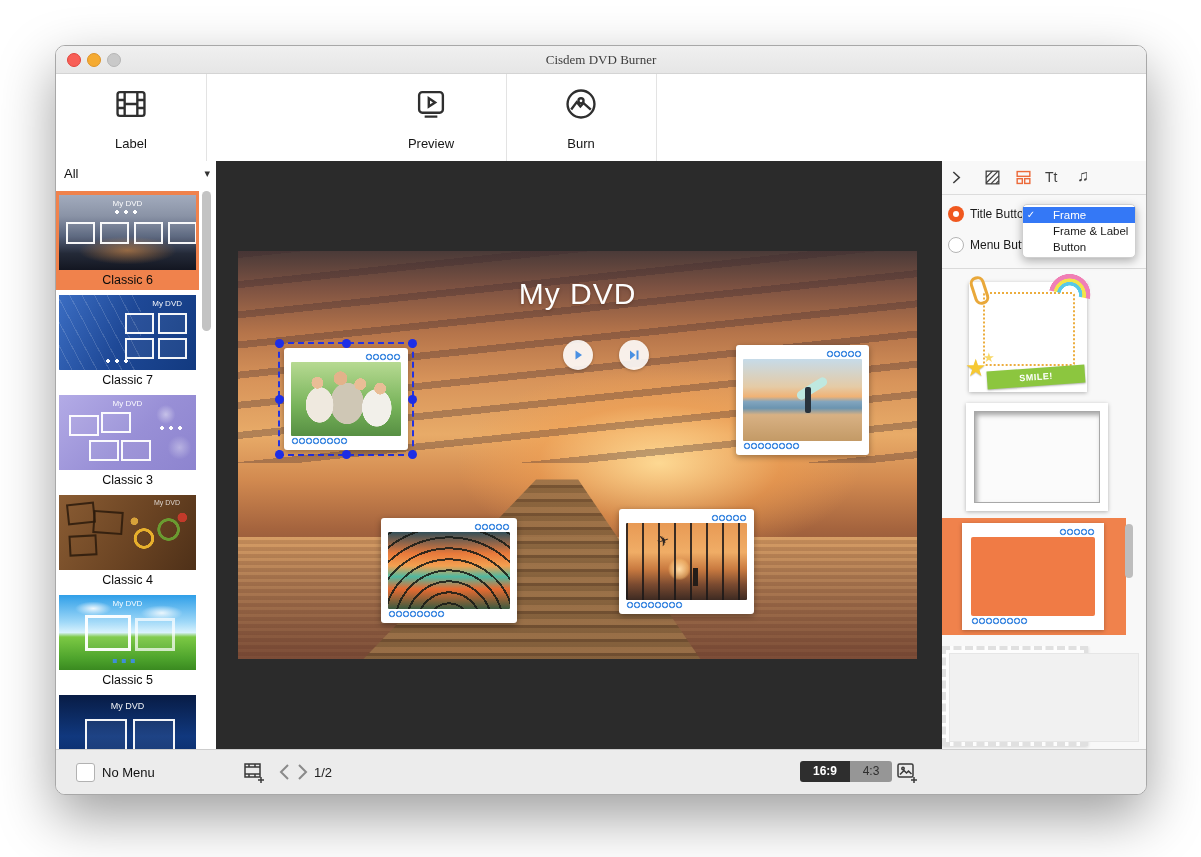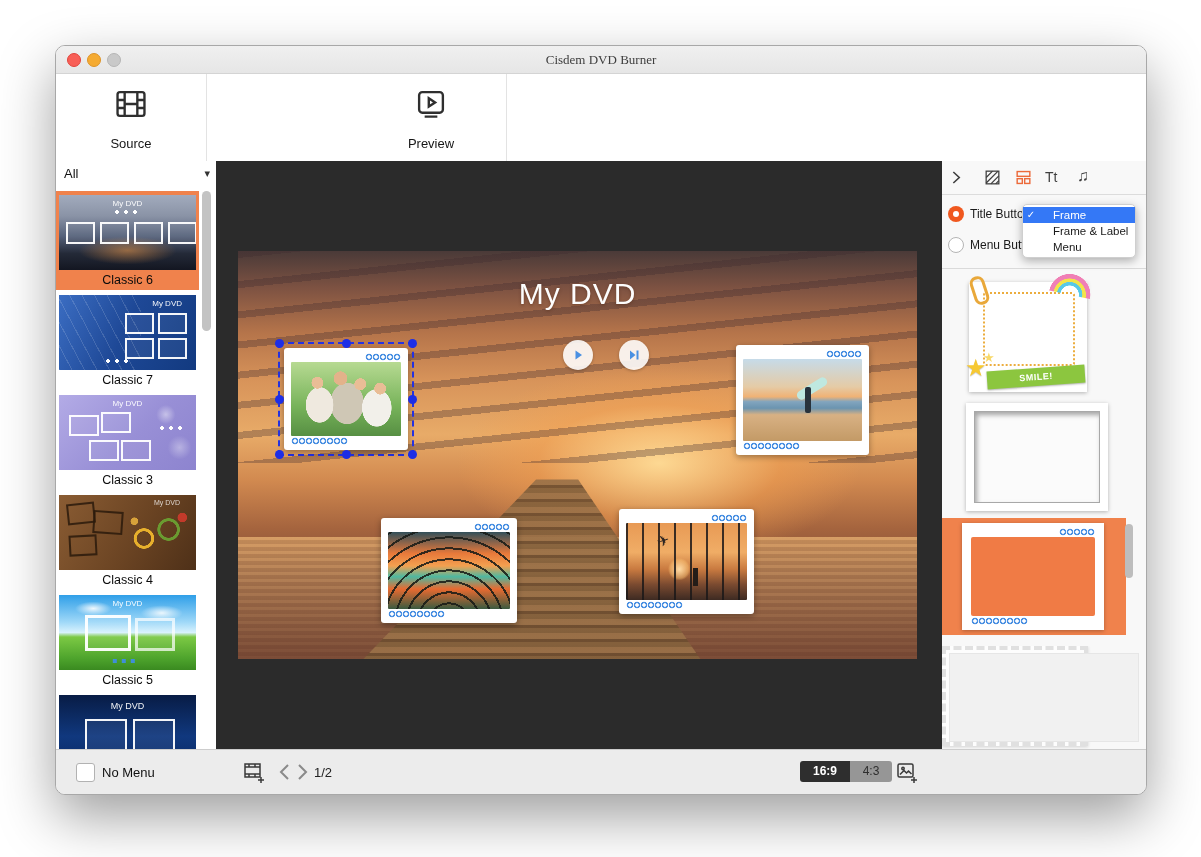--- a/index.html
+++ b/index.html
@@ -200,29 +200,37 @@
       <svg class="ticon" width="38" height="38" viewBox="0 0 24 24" fill="none" stroke="#2f2f2f" stroke-width="1.5">
         <rect x="3.5" y="4.5" width="17" height="15" rx="1.5"></rect>
         <line x1="8" y1="4.5" x2="8" y2="19.5"></line>
           <line x1="16" y1="4.5" x2="16" y2="19.5"></line>
         <line x1="3.5" y1="9.5" x2="8" y2="9.5"></line>
           <line x1="3.5" y1="14.5" x2="8" y2="14.5"></line>
         <line x1="16" y1="9.5" x2="20.5" y2="9.5"></line>
           <line x1="16" y1="14.5" x2="20.5" y2="14.5"></line>
         <line x1="8" y1="12" x2="16" y2="12"></line>
       </svg>
-      <div class="tool-label">Source</div>
+      <div class="tool-label">Label</div>
     </div>
     <div class="tool-cell" style="left:300px">
       <svg class="ticon" width="38" height="38" viewBox="0 0 24 24" fill="none" stroke="#2f2f2f" stroke-width="1.5">
         <rect x="4.5" y="4.5" width="15" height="13" rx="2"></rect>
         <path d="M10.6 8.4 L14.6 11 L10.6 13.6 Z"></path>
         <line x1="8" y1="20" x2="16" y2="20"></line>
       </svg>
       <div class="tool-label">Preview</div>
+    </div>
+    <div class="tool-cell" style="left:450px">
+      <svg class="ticon" width="38" height="38" viewBox="0 0 24 24" fill="none" stroke="#2f2f2f" stroke-width="1.5">
+        <circle cx="12" cy="12" r="8.5"></circle>
+        <circle cx="12" cy="10" r="1.6"></circle>
+        <path d="M5.8 15.5 L9.3 10.8 L11.6 13.6 L13.6 11.4 L18.2 15.5"></path>
+      </svg>
+      <div class="tool-label">Burn</div>
     </div>
   </div>
 
   <div class="filter-row">
     <span class="flabel">All</span>
     <span class="filter-caret">▾</span>
   </div>
 
   <div class="tpl-list">
     <div class="tpl-item selected" style="top:5px">
@@ -414,21 +422,21 @@
     <div class="dd-item sel">
       <span class="chk">✓</span>
       <span class="dlabel">Frame</span>
     </div>
     <div class="dd-item">
       <span class="chk"></span>
       <span class="dlabel">Frame &amp; Label</span>
     </div>
     <div class="dd-item">
       <span class="chk"></span>
-      <span class="dlabel">Menu</span>
+      <span class="dlabel">Button</span>
     </div>
   </div>
 
   <div class="bottombar">
     <div class="nm-check"></div>
     <div class="nm-label">No Menu</div>
 
     <svg class="bicon" style="left:185px" width="26" height="26" viewBox="0 0 26 26" fill="none" stroke="#3a3a3a" stroke-width="1.5">
       <rect x="4" y="5" width="15" height="13"></rect>
       <line x1="4" y1="8" x2="19" y2="8"></line>

